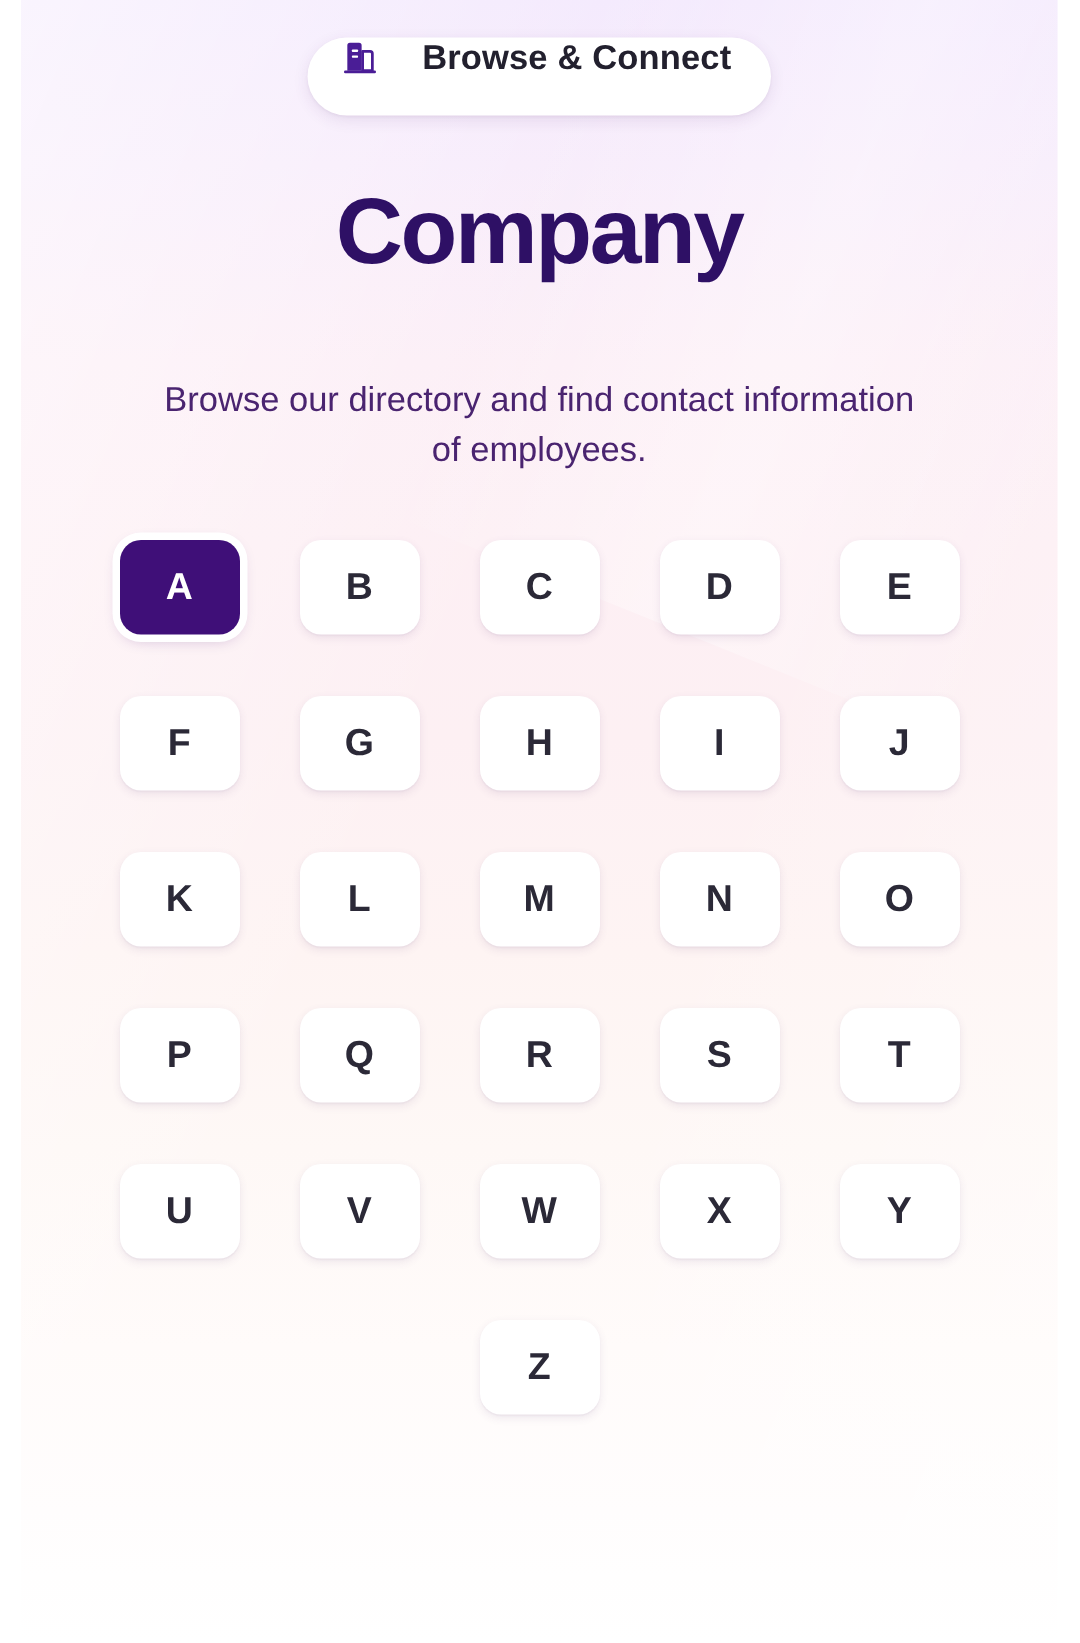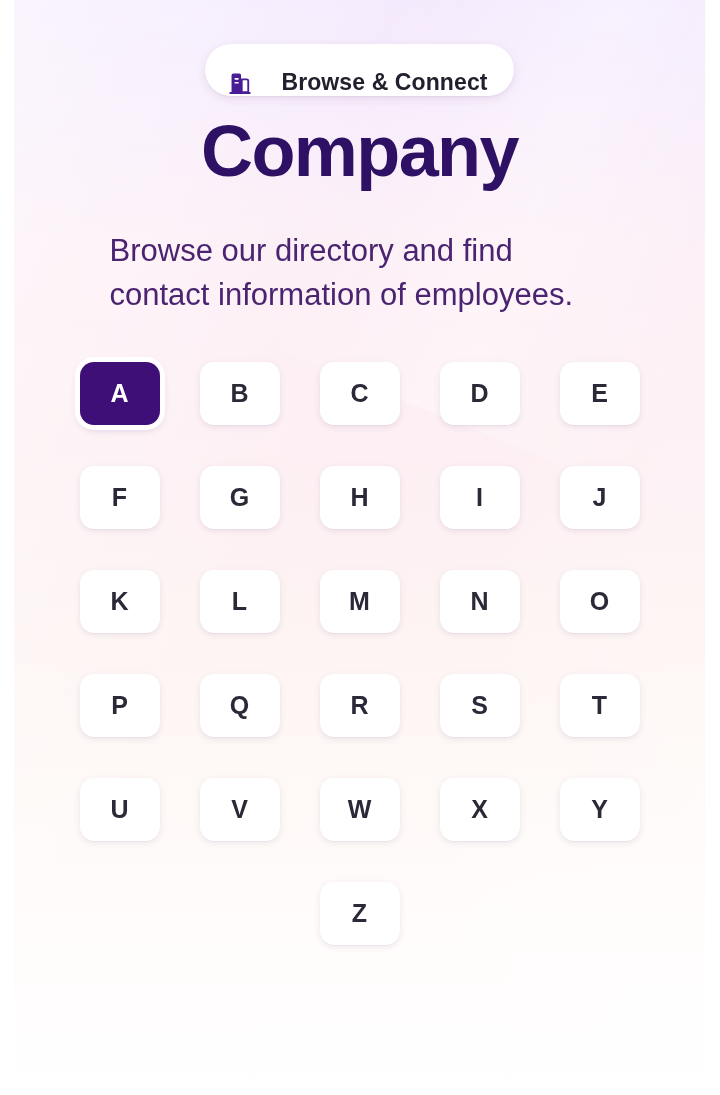--- a/index.html
+++ b/index.html
@@ -58,63 +58,64 @@
     z-index: 2;
     width: 100%;
     height: 100%;
     display: flex;
     flex-direction: column;
     align-items: center;
   }
 
   
   .badge-pill {
-    margin-top: 44px;
+    margin-top: 25px;
     height: 52px;
     padding: 0 26px 0 22px;
     background: #ffffff;
     border-radius: 26px;
     display: inline-flex;
-    align-items: flex-end;
+    align-items: flex-start;
     gap: 28px;
     box-shadow: 0 3px 10px rgba(80, 40, 110, 0.10), 0 1px 2px rgba(80,40,110,0.06);
   }
   .badge-icon {
     width: 26px;
     height: 26px;
     display: block;
     flex: 0 0 auto;
   }
   .badge-label {
     font-size: 23px;
     font-weight: bold;
     color: #22202e;
     letter-spacing: 0.1px;
     white-space: nowrap;
   }
 
   
   .page-title {
-    margin-top: 20px;
-    font-size: 72px;
+    margin-top: 48px;
+    font-size: 62px;
     line-height: 0.98;
     font-weight: bold;
     color: #2e1065;
     text-align: center;
     letter-spacing: -1.6px;
     max-width: 420px;
   }
   .page-title .line2 { color: #41189a; display: block; }
 
   
   .page-subtitle {
-    margin-top: 42px;
-    font-size: 31px;
+    margin-top: 64px;
+    font-size: 23px;
     line-height: 1.45;
     color: #4a2470;
+    text-align: center;
     max-width: 500px;
   }
 
   
   .alpha-grid {
     margin-top: 44px;
     width: 600px;
     display: grid;
     grid-template-columns: repeat(5, 80px);
     justify-content: center;

